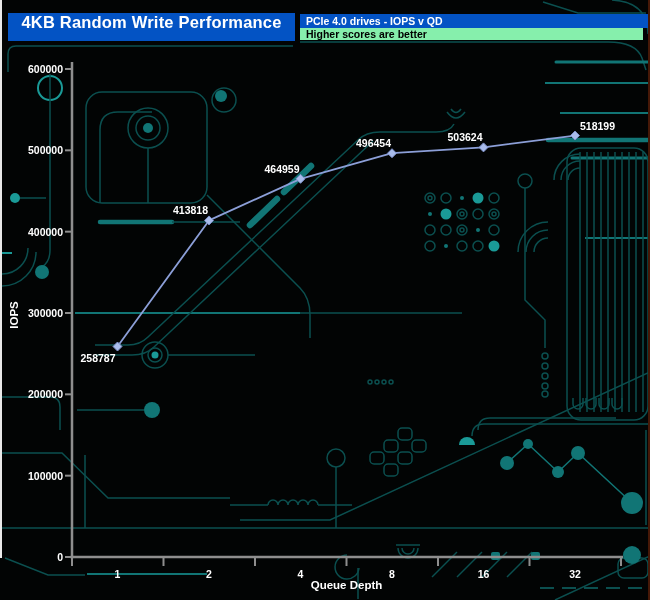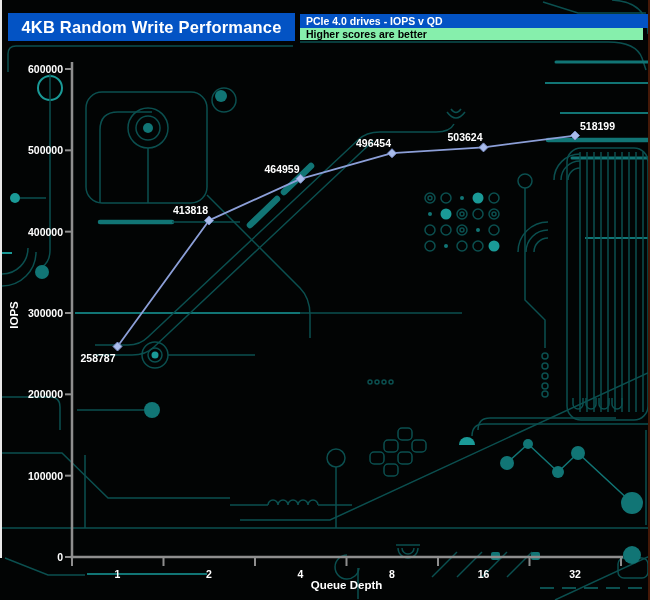--- a/index.html
+++ b/index.html
@@ -10,21 +10,21 @@
   
   .bg *{fill:none;stroke:#0B4F4F;stroke-width:1.5;}
   .bg .b *, .bg .b{stroke:#117575;}
   .bg .B *, .bg .B{stroke:#1A9A97;}
   .bg .w2{stroke-width:2;} .bg .w3{stroke-width:3;stroke-linecap:round;}
   .bg .w4{stroke-width:4.5;stroke-linecap:round;} .bg .w6{stroke-width:6.5;stroke-linecap:round;}
   .bg .f{fill:#117575;stroke:none;} .bg .F{fill:#1A9A97;stroke:none;}
 
   
   .title-box{position:absolute;left:8px;top:13px;width:287px;height:28px;background:#0353C4;
-             display:flex;align-items:center;justify-content:center;color:#fff;
+             display:flex;justify-content:center;color:#fff;
              font-weight:bold;font-size:16.5px;letter-spacing:.2px;}
   .sub-top{position:absolute;left:300px;top:14px;width:364px;height:14px;background:#0353C4;
            color:#fff;font-weight:bold;font-size:10.5px;line-height:14px;padding-left:6px;
            box-sizing:border-box;}
   .sub-bottom{position:absolute;left:300px;top:28px;width:343px;height:12px;background:#86efac;
            color:#000;font-weight:bold;font-size:10.5px;line-height:12px;padding-left:6px;
            box-sizing:border-box;}
 
   .edge-left{position:absolute;left:0;top:0;width:2px;height:558px;background:#E9E9E9;}
   .edge-right{position:absolute;right:0;top:0;width:2px;height:600px;background:#461807;}

